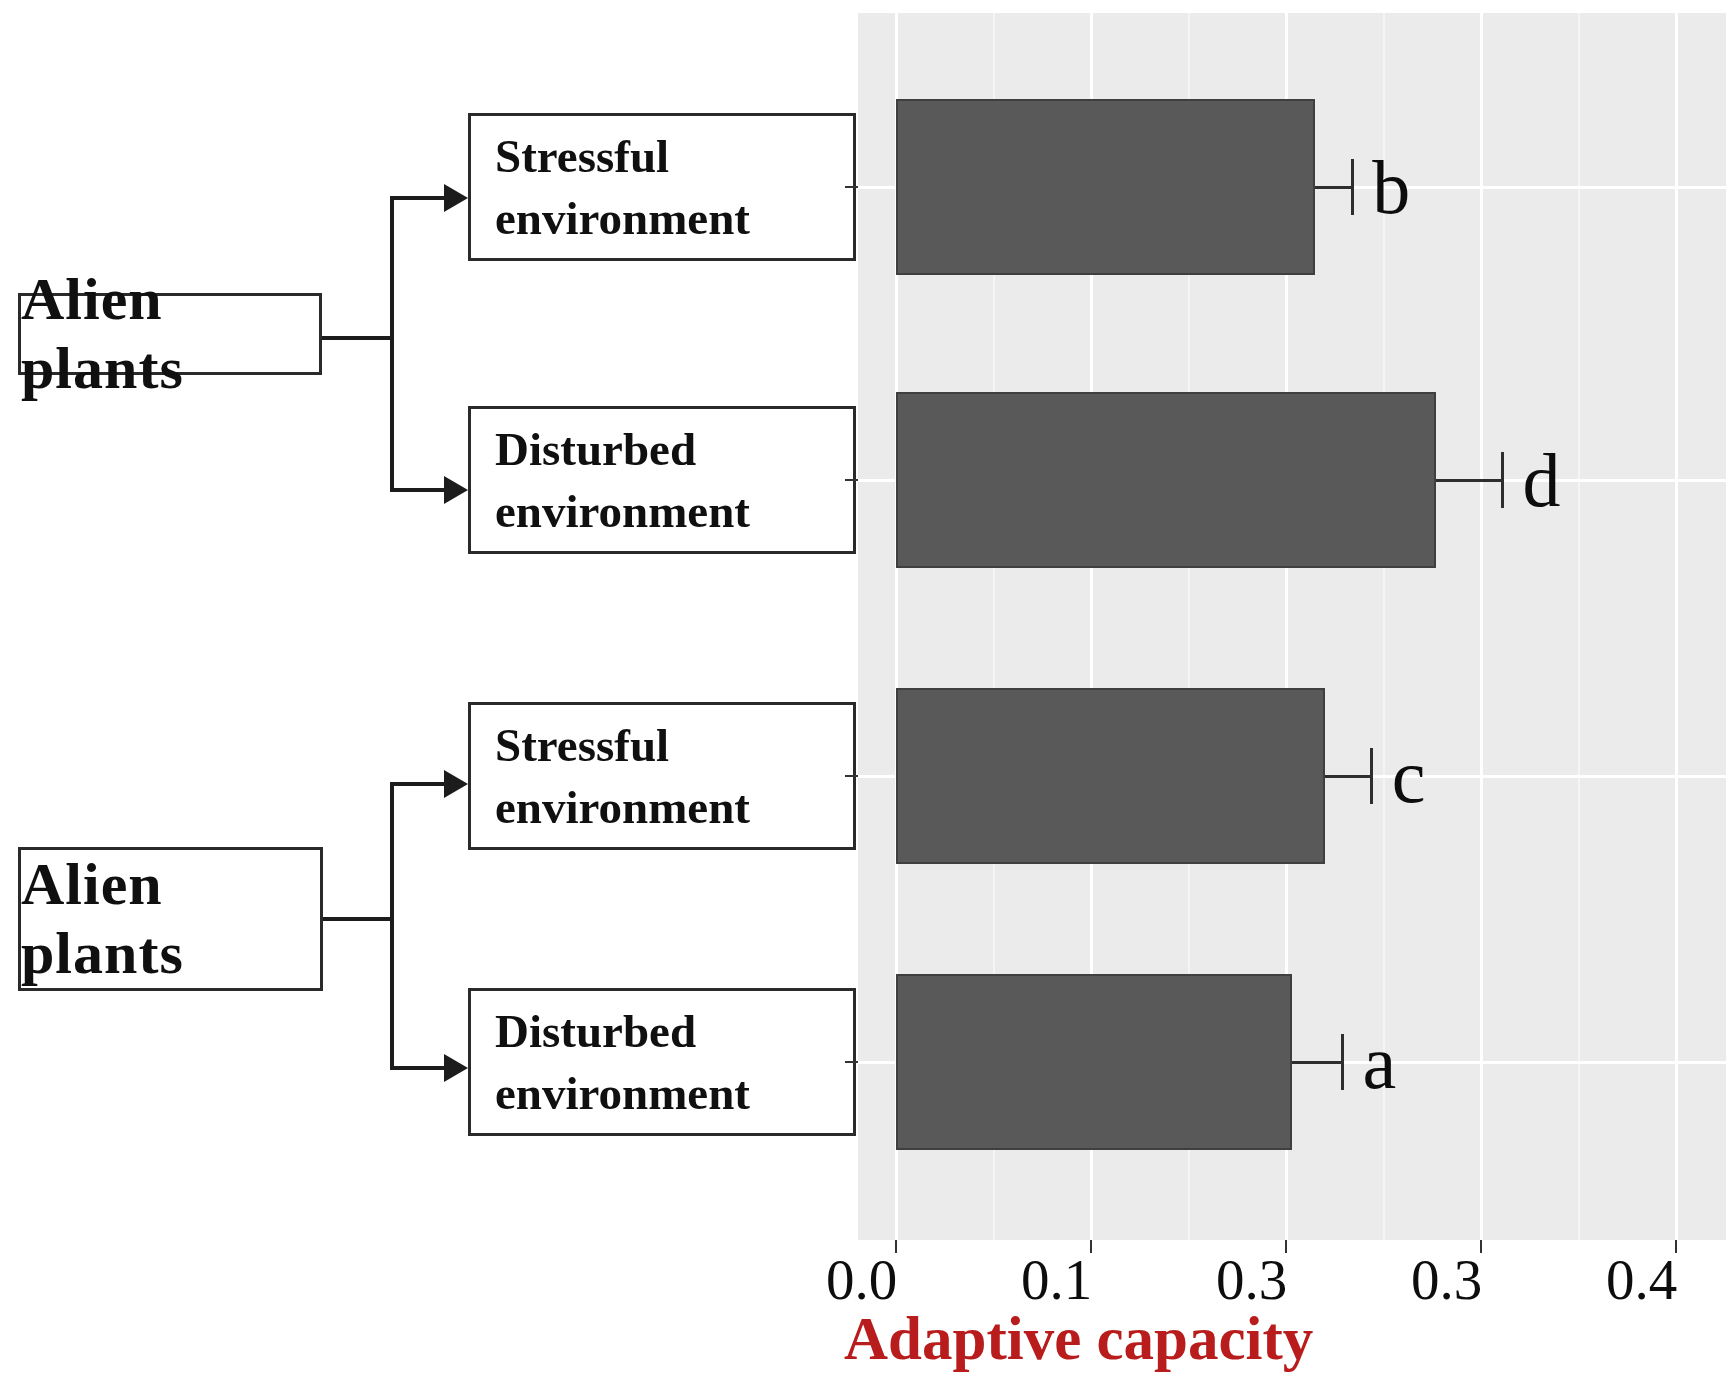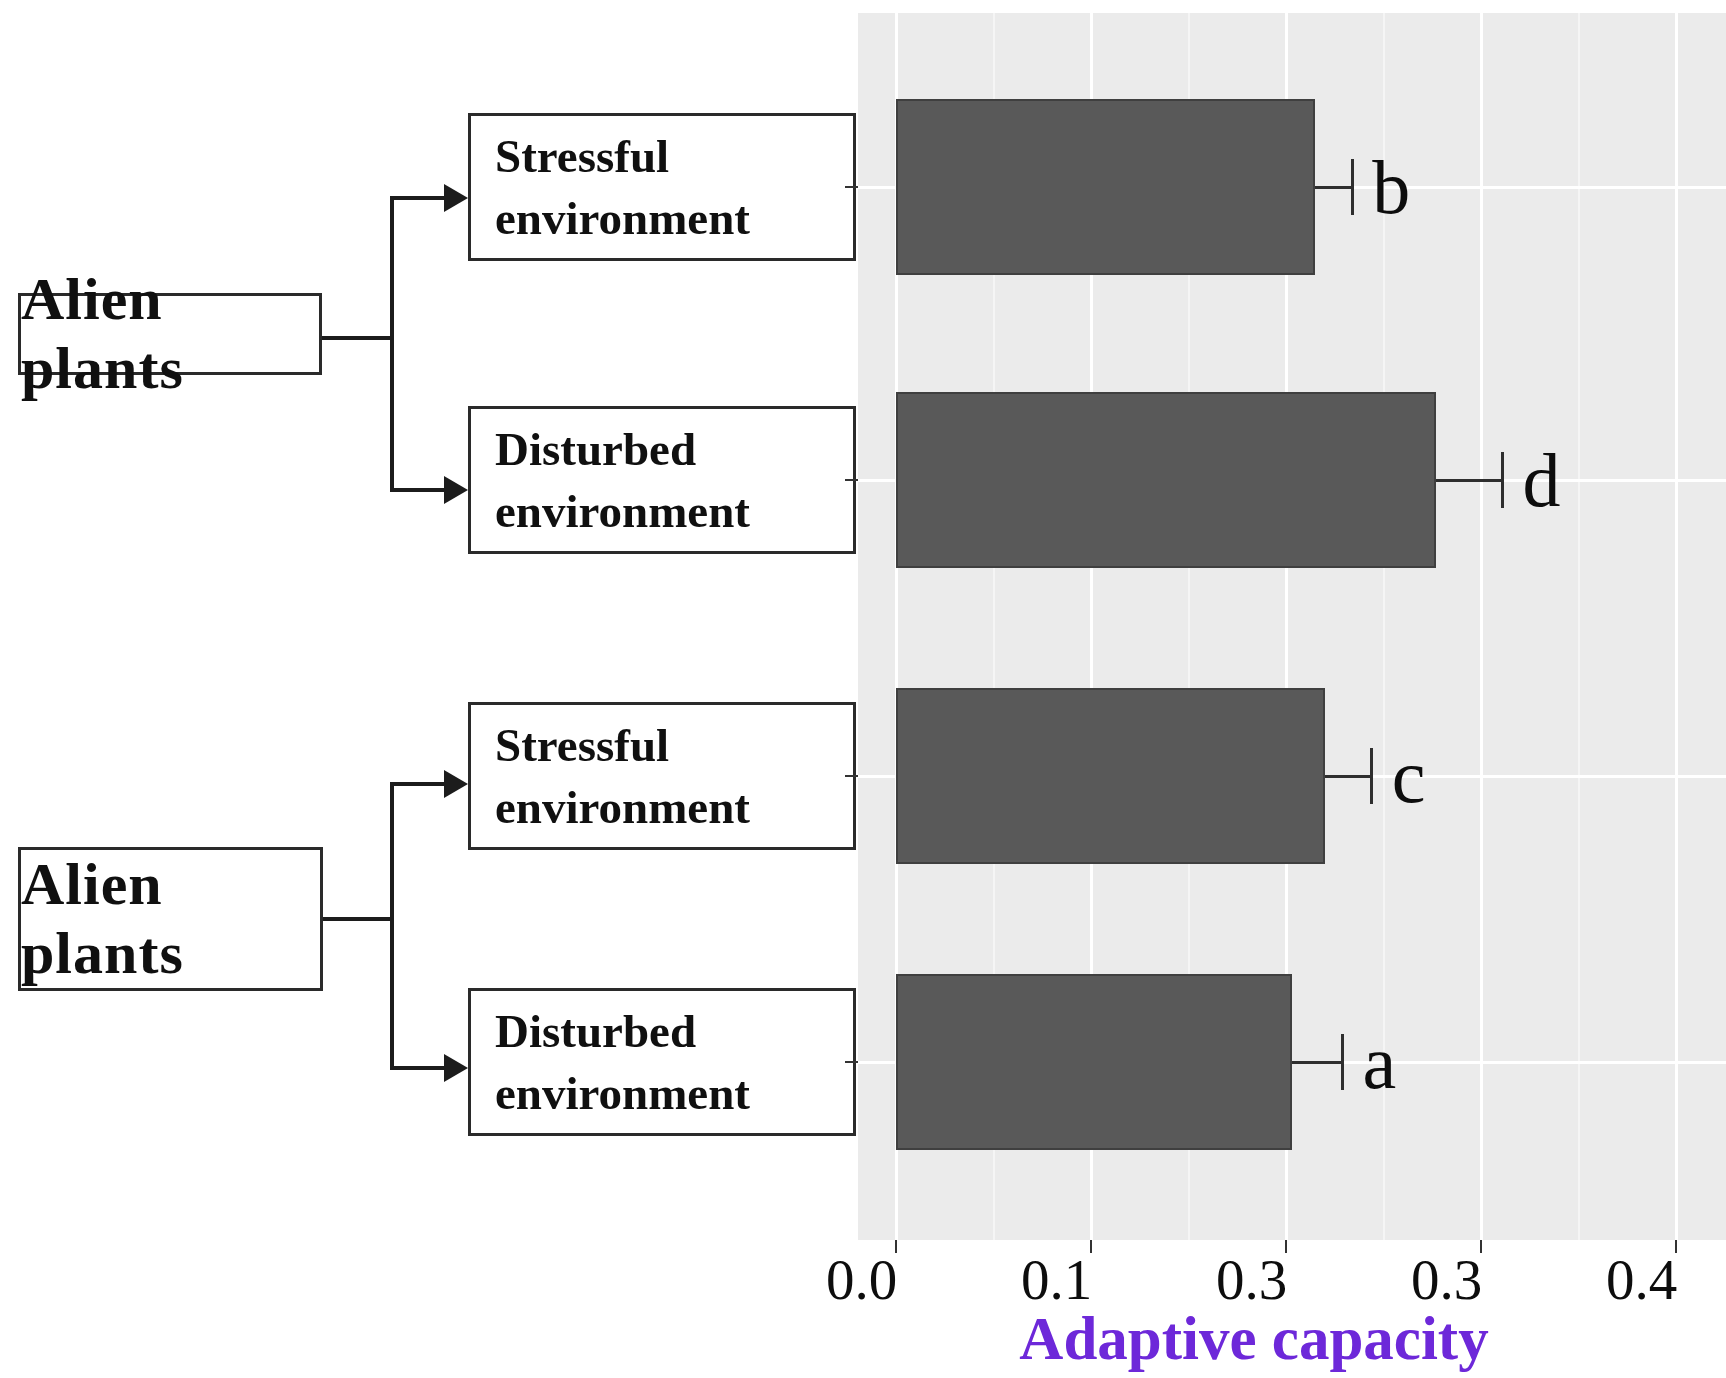--- a/index.html
+++ b/index.html
@@ -48,22 +48,22 @@
     position:absolute;height:104px;line-height:104px;
     font-size:76px;color:#0d0d0d;
   }
   .x-tick{position:absolute;width:2px;height:13px;background:#333;}
   .y-tick{position:absolute;width:13px;height:2px;background:#333;}
   .x-tick-label{
     position:absolute;width:140px;text-align:left;
     font-size:57px;line-height:60px;color:#0d0d0d;
   }
   .x-title{
-    position:absolute;left:820px;top:1304px;width:868px;
-    text-align:center;font-size:61px;font-weight:bold;color:#6d28d9;
+    position:absolute;left:844px;top:1304px;width:868px;
+    text-align:left;font-size:61px;font-weight:bold;color:#b91c1c;
   }
 </style>
 </head>
 <body>
 
 <div class="fig">
 
   <div>
 
     <div class="node group-box" style="left:18px;top:293px;width:304px;height:82px;">Alien plants</div>

